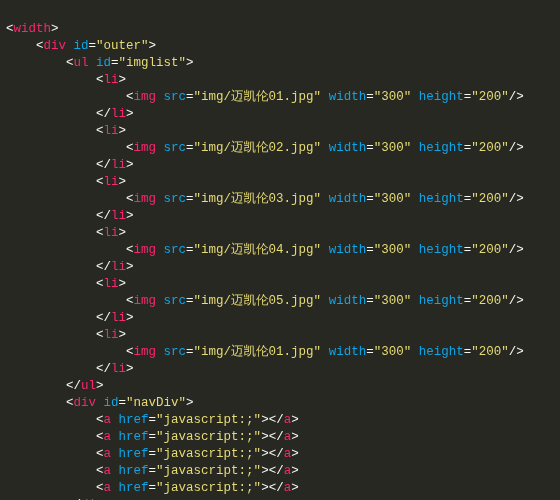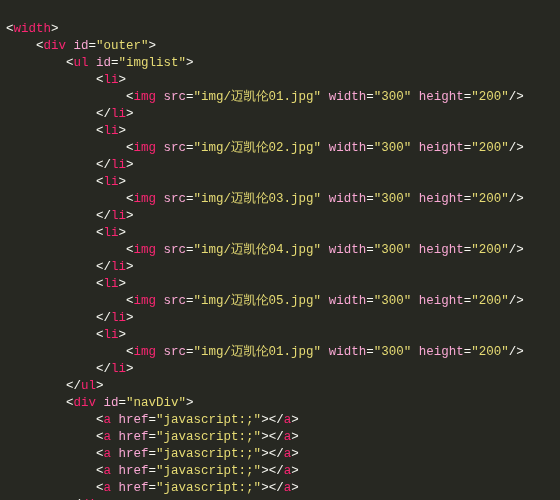--- a/index.html
+++ b/index.html
@@ -14,21 +14,21 @@
     font-family: Consolas, "Courier New", monospace;
     font-size: 12.5px;
     line-height: 17px;
     color: #f8f8f2;
     padding: 4px 0 0 6px;
     white-space: pre;
     position: relative;
   }
   .p  { color: #f92672; }   
   .w  { color: #f8f8f2; }   
-  .g  { color: #f9a8d4; }   
+  .g  { color: #0ea5e9; }   
   .y  { color: #e6db74; }
 </style>
 </head>
 <body>
 
 <div class="code-area">
 <span class="w">&lt;</span><span class="p">width</span><span class="w">&gt;</span>
     <span class="w">&lt;</span><span class="p">div</span> <span class="g">id</span><span class="w">=</span><span class="y">"outer"</span><span class="w">&gt;</span>
         <span class="w">&lt;</span><span class="p">ul</span> <span class="g">id</span><span class="w">=</span><span class="y">"imglist"</span><span class="w">&gt;</span>
             <span class="w">&lt;</span><span class="p">li</span><span class="w">&gt;</span>

